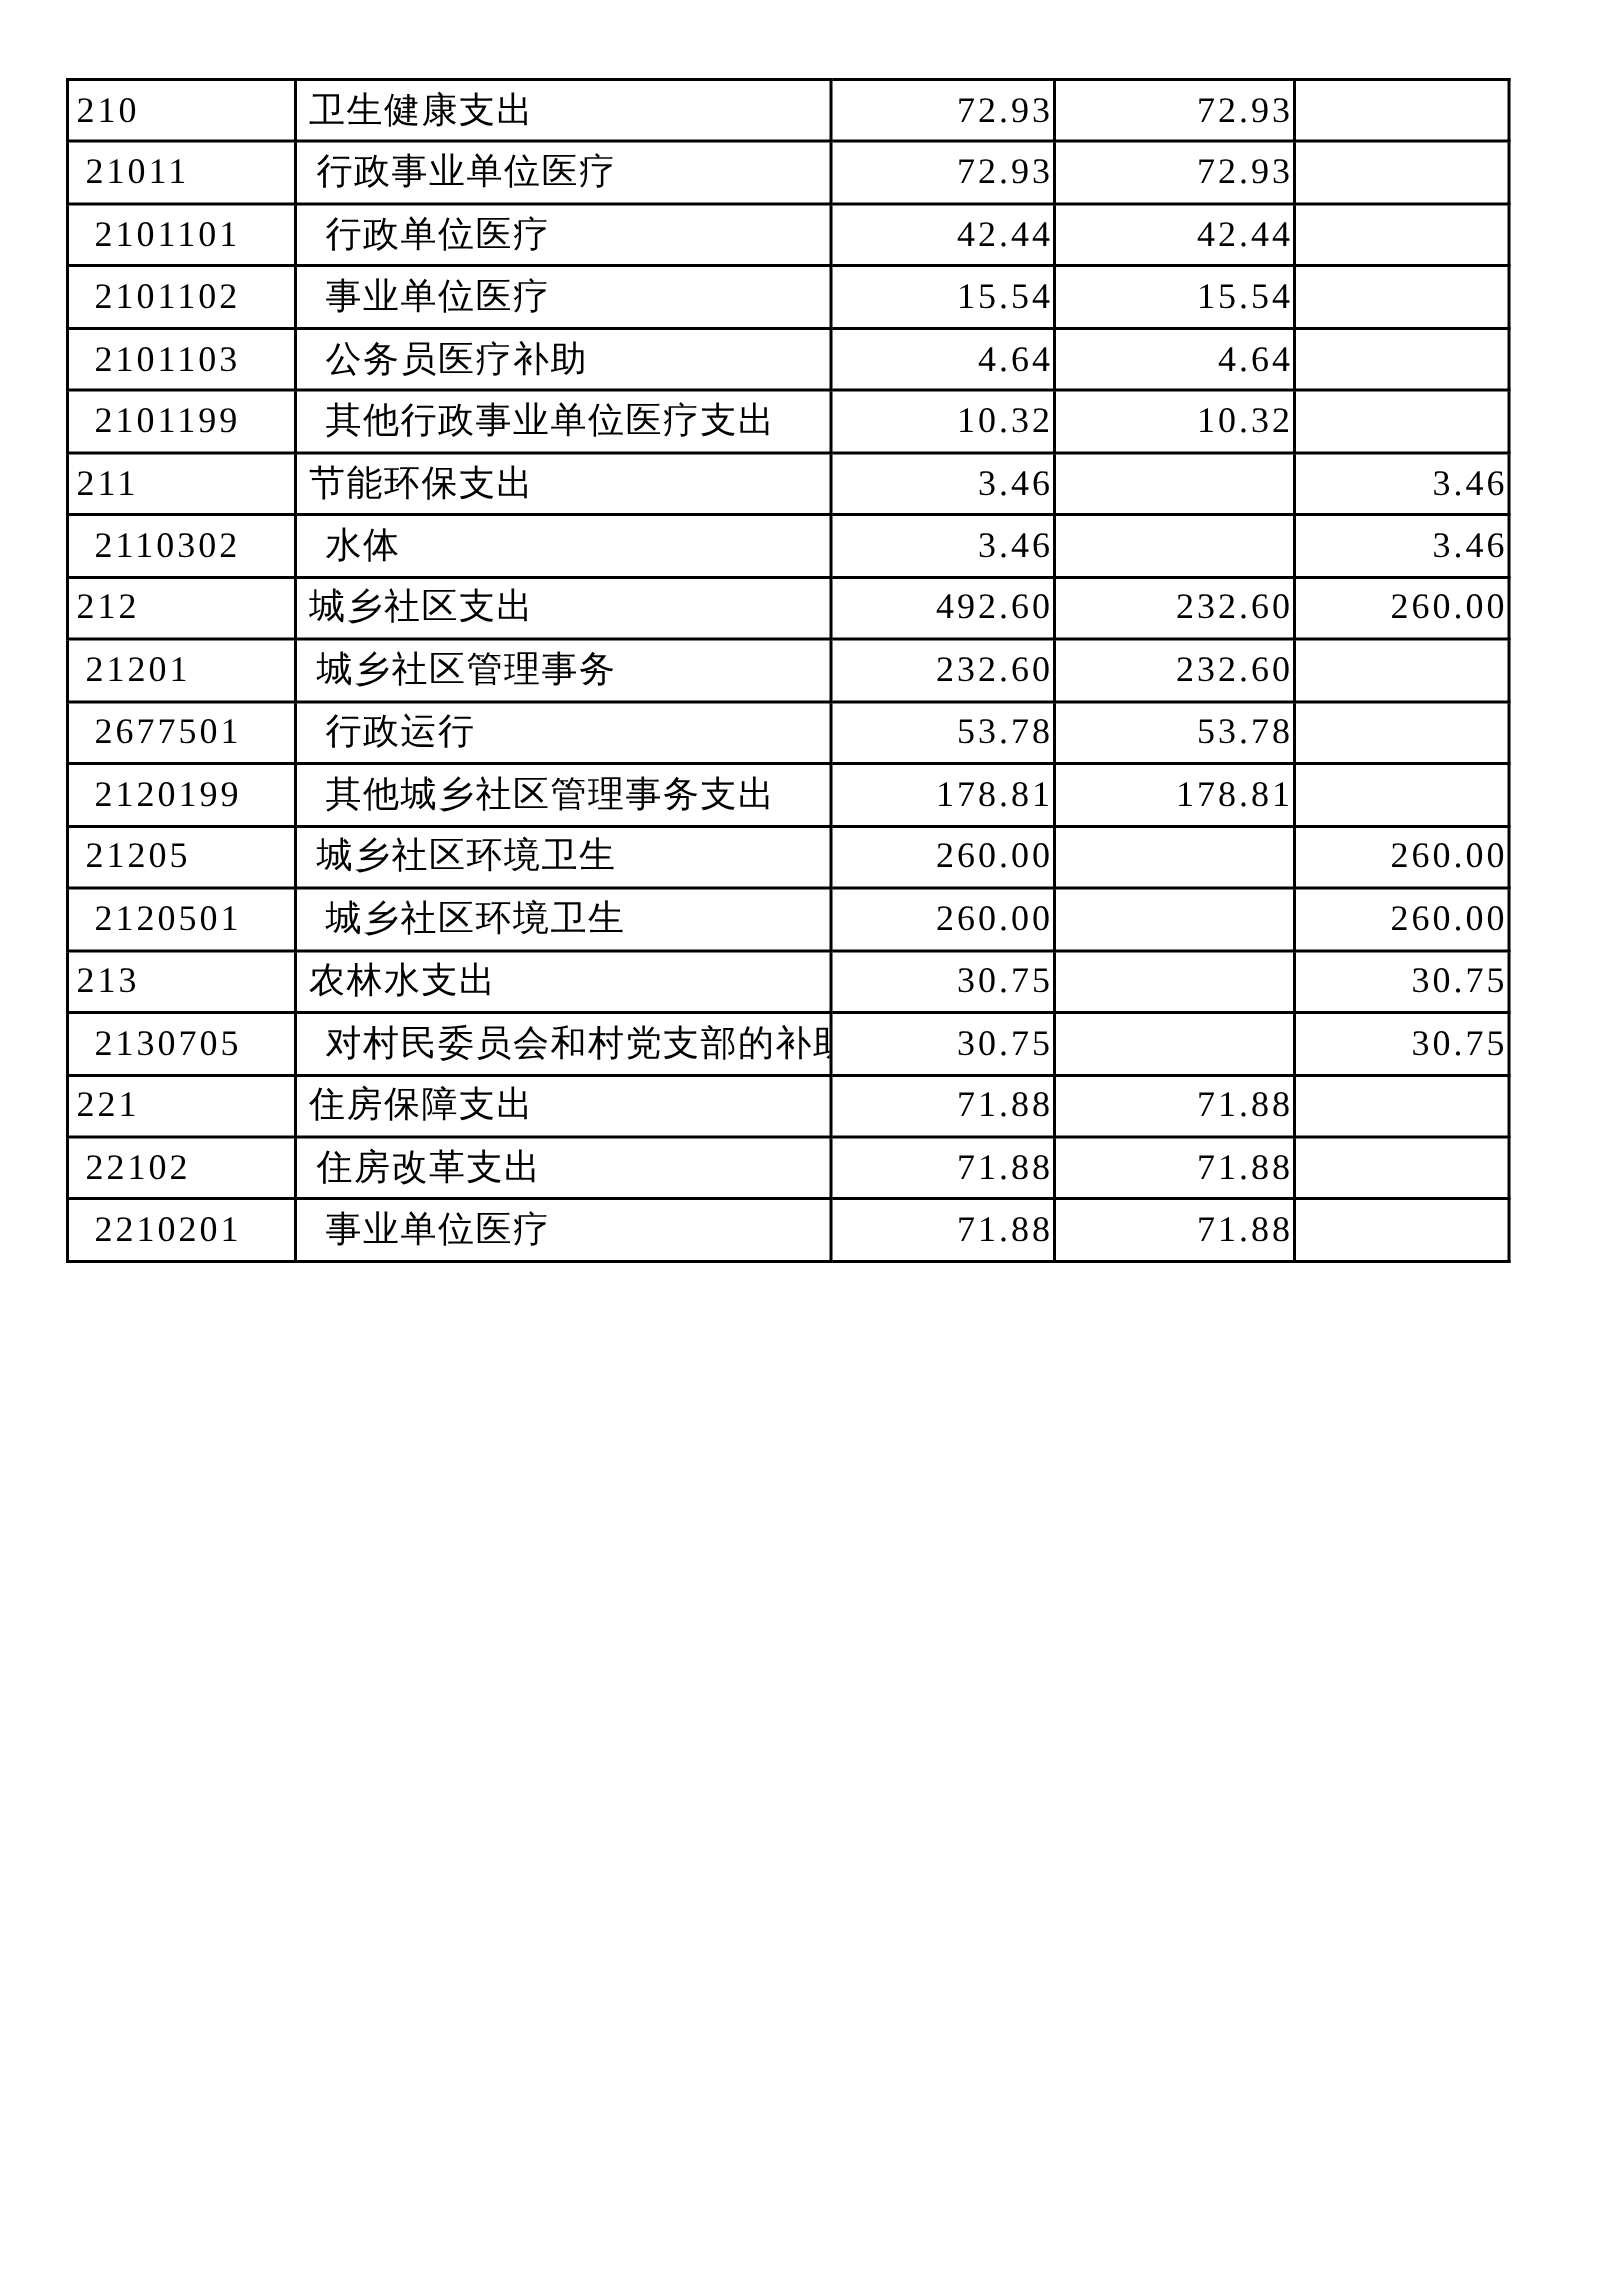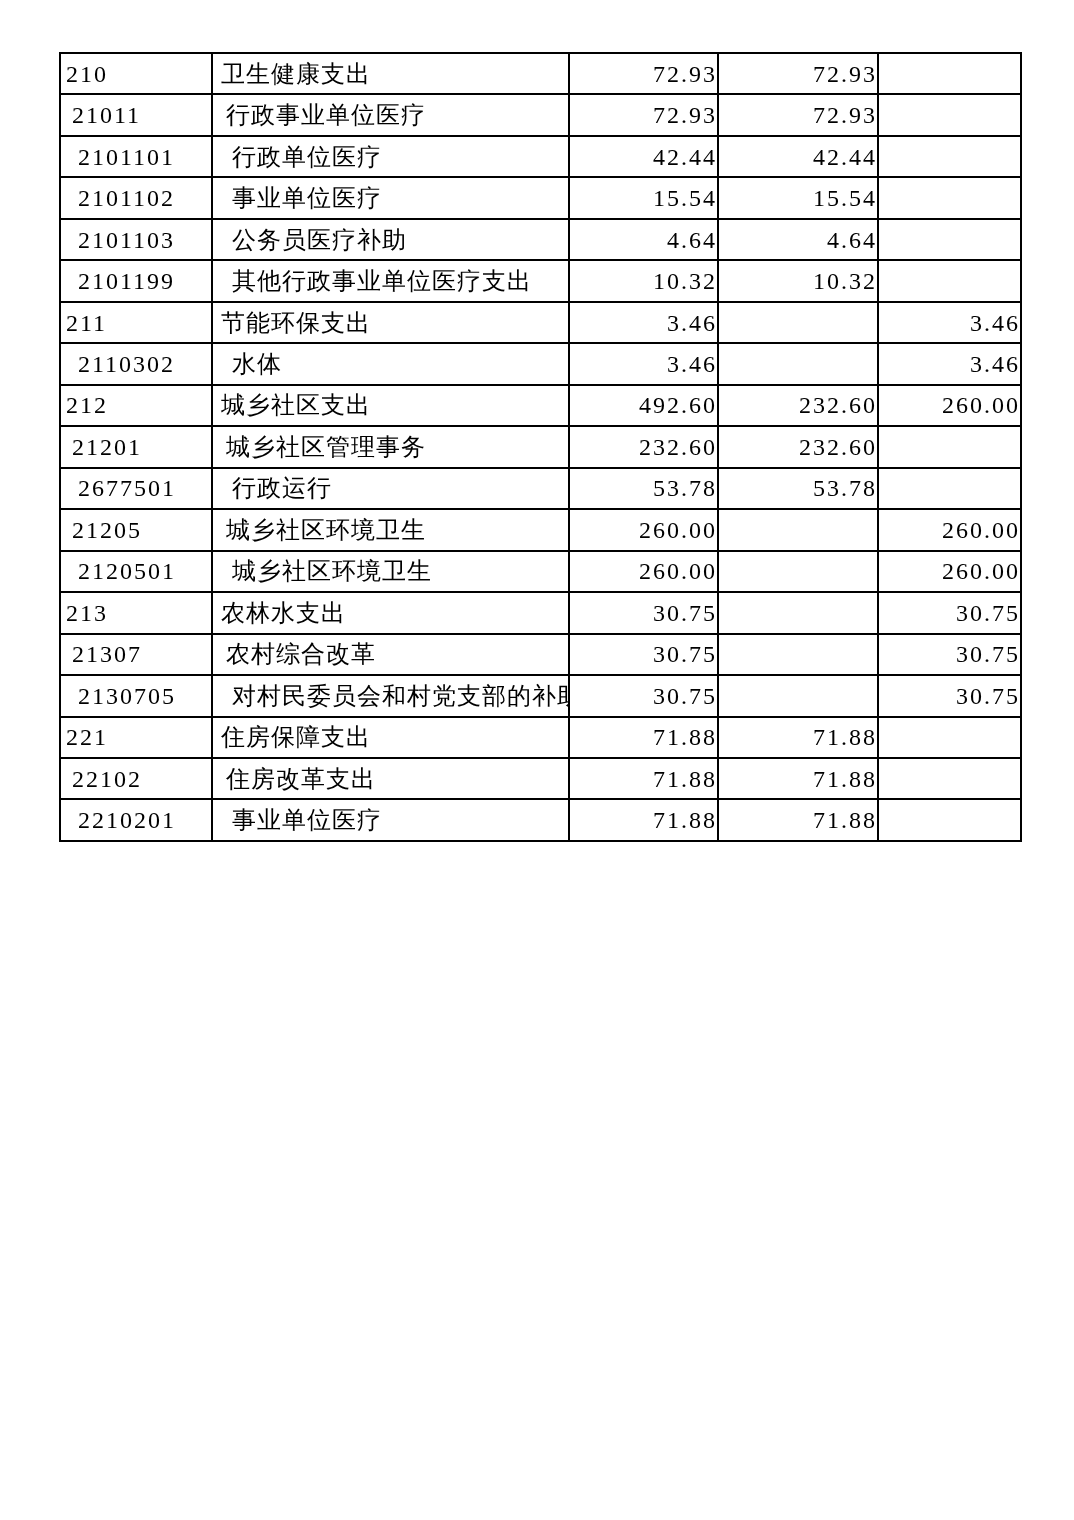--- a/index.html
+++ b/index.html
@@ -11,21 +11,21 @@
     position: relative;
     width: 1074px;
     height: 1520px;
     background: #ffffff;
     font-family: "Liberation Serif", "DejaVu Serif", serif;
     color: #000000;
     overflow: hidden;
   }
   table.budget {
     position: absolute;
-    left: 59px;
+    left: 44px;
     top: 52px;
     width: 961px;
     height: 790px;
     border-collapse: collapse;
     table-layout: fixed;
   }
   table.budget td {
     border: 2px solid #000000;
     font-size: 24px;
     line-height: 1;
@@ -152,20 +152,27 @@
   </tr>
 
   <tr class="lv3">
     <td class="code">2677501</td>
     <td class="name">行政运行</td>
     <td class="amount">53.78</td>
     <td class="amount">53.78</td>
     <td class="amount"></td>
   </tr>
 
+  <tr class="lv3">
+    <td class="code">2120199</td>
+    <td class="name">其他城乡社区管理事务支出</td>
+    <td class="amount">178.81</td>
+    <td class="amount">178.81</td>
+    <td class="amount"></td>
+  </tr>
 
   <tr class="lv2">
     <td class="code">21205</td>
     <td class="name">城乡社区环境卫生</td>
     <td class="amount">260.00</td>
     <td class="amount"></td>
     <td class="amount">260.00</td>
   </tr>
 
   <tr class="lv3">
@@ -177,27 +184,20 @@
   </tr>
 
   <tr class="lv1">
     <td class="code">213</td>
     <td class="name">农林水支出</td>
     <td class="amount">30.75</td>
     <td class="amount"></td>
     <td class="amount">30.75</td>
   </tr>
 
-  <tr class="lv2">
-    <td class="code">21307</td>
-    <td class="name">农村综合改革</td>
-    <td class="amount">30.75</td>
-    <td class="amount"></td>
-    <td class="amount">30.75</td>
-  </tr>
 
   <tr class="lv3">
     <td class="code">2130705</td>
     <td class="name">对村民委员会和村党支部的补助</td>
     <td class="amount">30.75</td>
     <td class="amount"></td>
     <td class="amount">30.75</td>
   </tr>
 
   <tr class="lv1">

